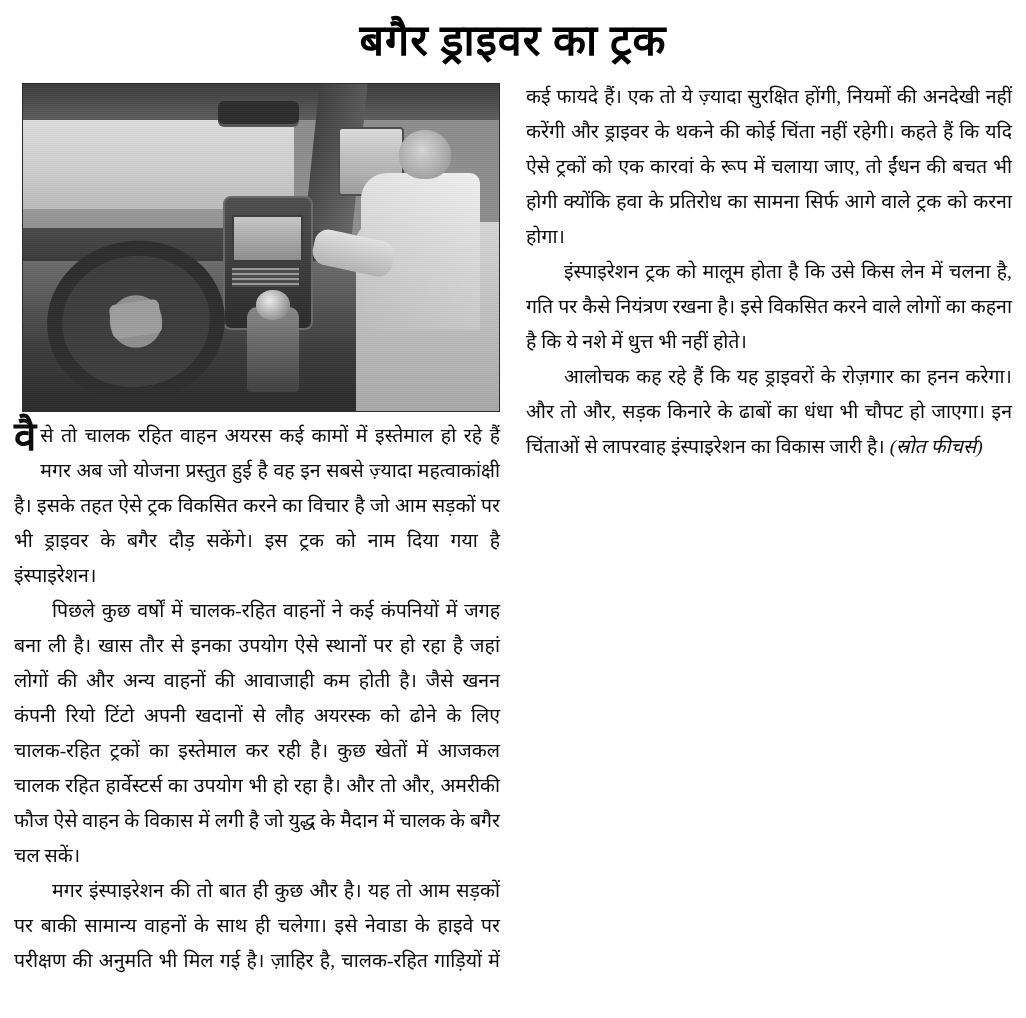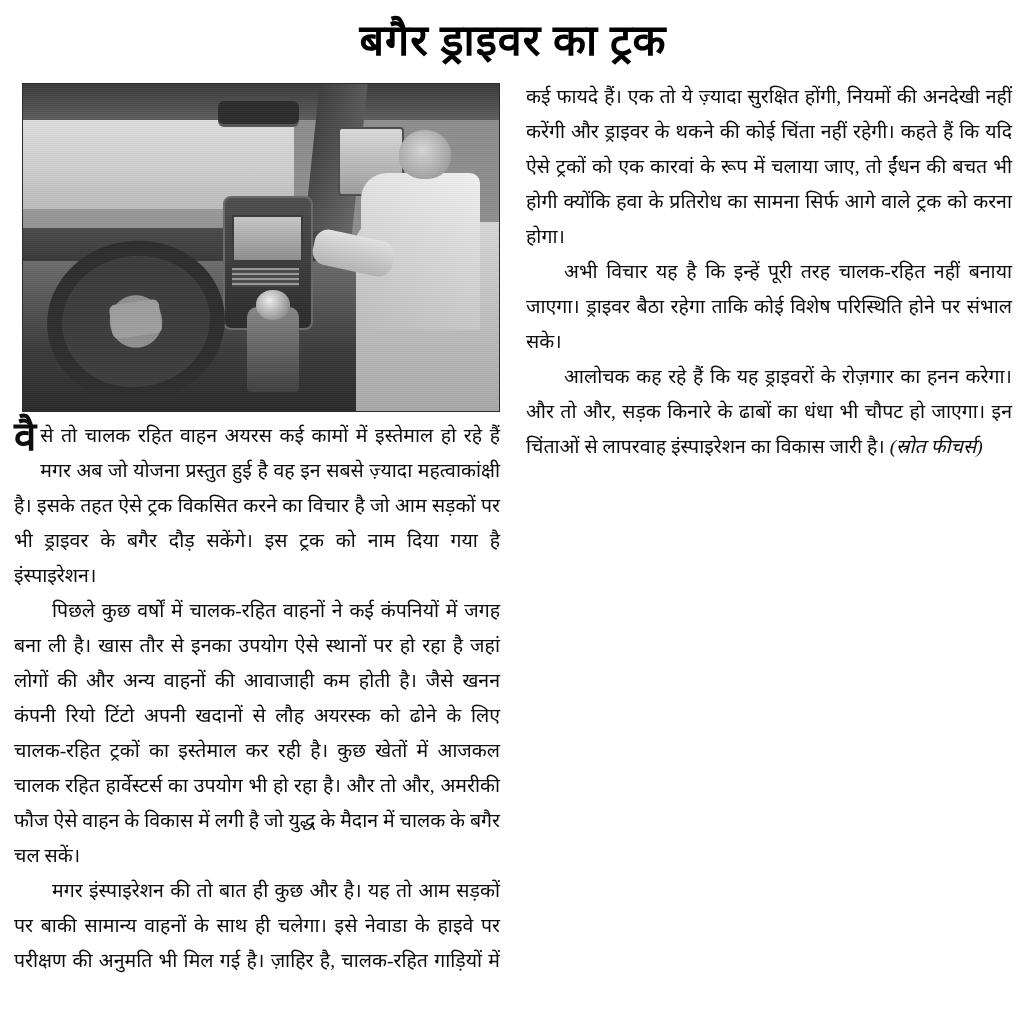--- a/index.html
+++ b/index.html
@@ -213,18 +213,18 @@
         <div class="ph-seat"></div>
         <div class="ph-person-body"></div>
         <div class="ph-person-head"></div>
         <div class="ph-arm"></div>
         <div class="ph-grain"></div>
       </div>
 
       <p class="para first"><span class="dropcap">वै</span><span>से तो चालक रहित वाहन अयरस कई कामों में इस्तेमाल हो रहे हैं मगर अब जो योजना प्रस्तुत हुई है वह इन सबसे ज़्यादा महत्वाकांक्षी है। इसके तहत ऐसे ट्रक विकसित करने का विचार है जो आम सड़कों पर भी ड्राइवर के बगैर दौड़ सकेंगे। इस ट्रक को नाम दिया गया है इंस्पाइरेशन।</span></p>
       <p class="para">पिछले कुछ वर्षों में चालक-रहित वाहनों ने कई कंपनियों में जगह बना ली है। खास तौर से इनका उपयोग ऐसे स्थानों पर हो रहा है जहां लोगों की और अन्य वाहनों की आवाजाही कम होती है। जैसे खनन कंपनी रियो टिंटो अपनी खदानों से लौह अयरस्क को ढोने के लिए चालक-रहित ट्रकों का इस्तेमाल कर रही है। कुछ खेतों में आजकल चालक रहित हार्वेस्टर्स का उपयोग भी हो रहा है। और तो और, अमरीकी फौज ऐसे वाहन के विकास में लगी है जो युद्ध के मैदान में चालक के बगैर चल सकें।</p>
       <p class="para">मगर इंस्पाइरेशन की तो बात ही कुछ और है। यह तो आम सड़कों पर बाकी सामान्य वाहनों के साथ ही चलेगा। इसे नेवाडा के हाइवे पर परीक्षण की अनुमति भी मिल गई है। ज़ाहिर है, चालक-रहित गाड़ियों में कई फायदे हैं। एक तो ये ज़्यादा सुरक्षित होंगी, नियमों की अनदेखी नहीं करेंगी और ड्राइवर के थकने की कोई चिंता नहीं रहेगी। कहते हैं कि यदि ऐसे ट्रकों को एक कारवां के रूप में चलाया जाए, तो ईंधन की बचत भी होगी क्योंकि हवा के प्रतिरोध का सामना सिर्फ आगे वाले ट्रक को करना होगा।</p>
-      <p class="para">अभी विचार यह है कि इन्हें पूरी तरह चालक-रहित नहीं बनाया जाएगा। ड्राइवर बैठा रहेगा ताकि कोई विशेष परिस्थिति होने पर संभाल सके।</p>
+      <p class="para">इंस्पाइरेशन ट्रक को मालूम होता है कि उसे किस लेन में चलना है, गति पर कैसे नियंत्रण रखना है। इसे विकसित करने वाले लोगों का कहना है कि ये नशे में धुत्त भी नहीं होते।</p>
       <p class="para"><span>आलोचक कह रहे हैं कि यह ड्राइवरों के रोज़गार का हनन करेगा। और तो और, सड़क किनारे के ढाबों का धंधा भी चौपट हो जाएगा। इन चिंताओं से लापरवाह इंस्पाइरेशन का विकास जारी है। </span><span class="src">(स्रोत फीचर्स)</span></p>
 
     </div>
   </div>
 </div>
 
 </body></html>

